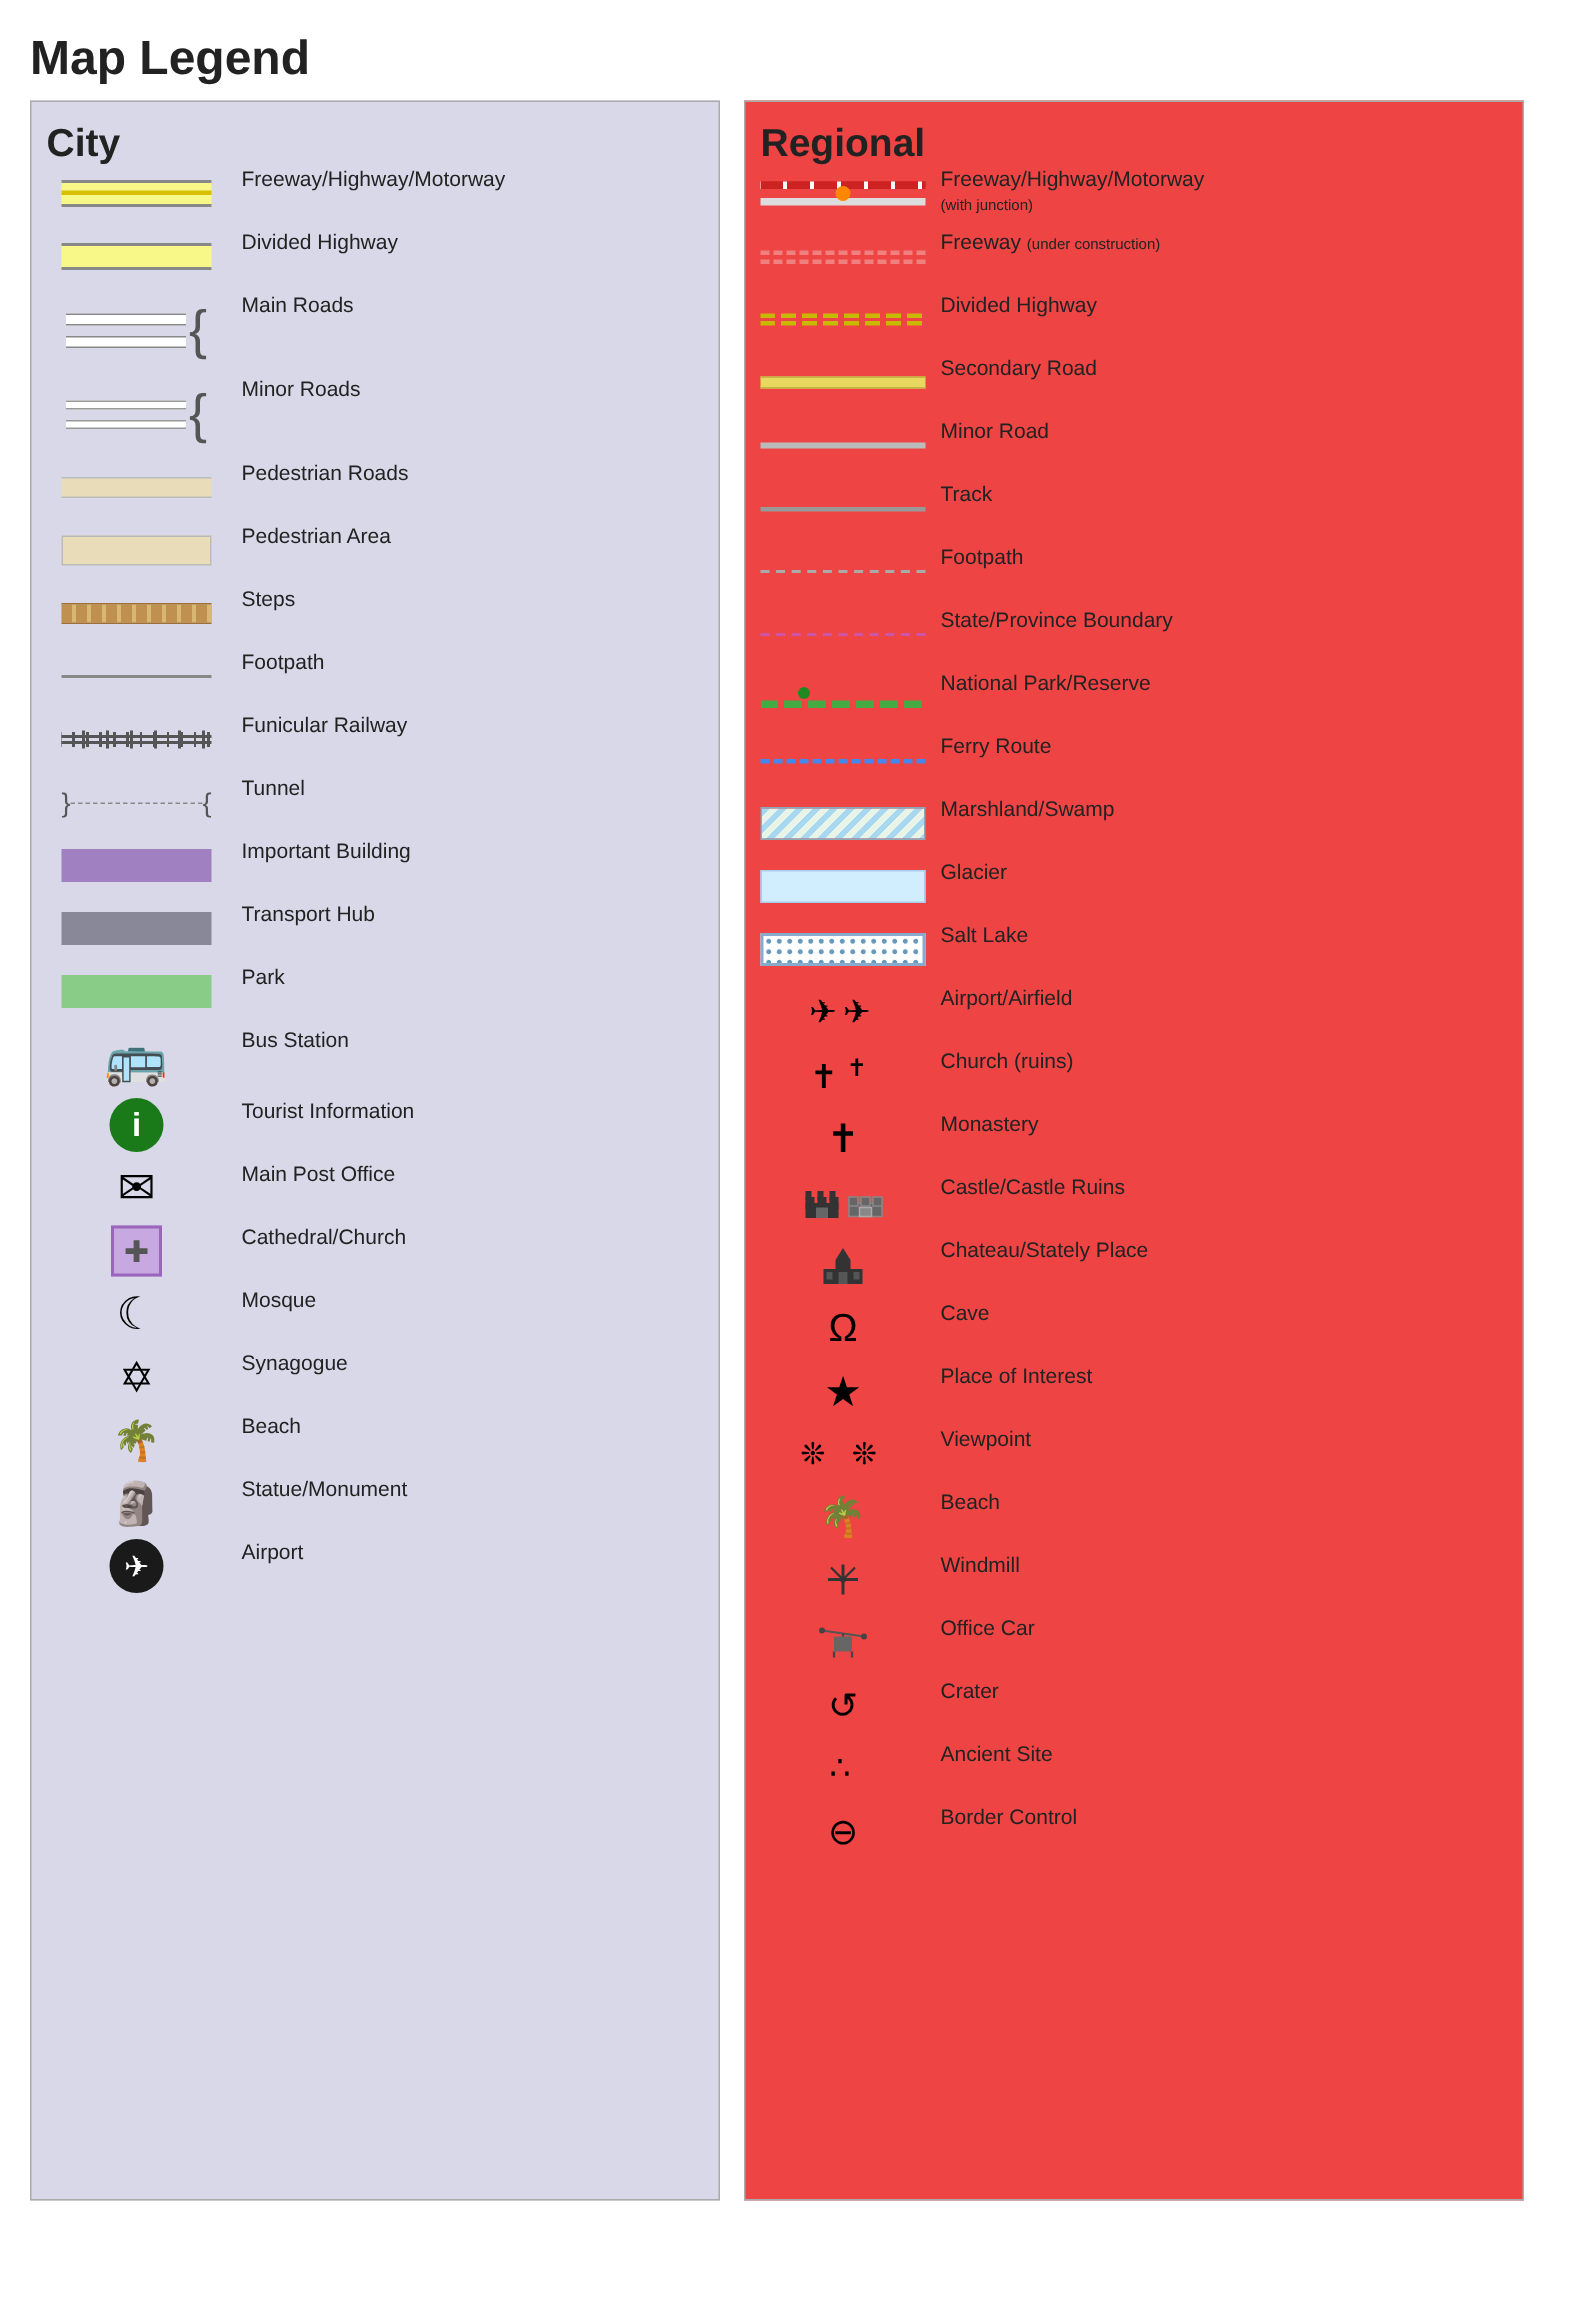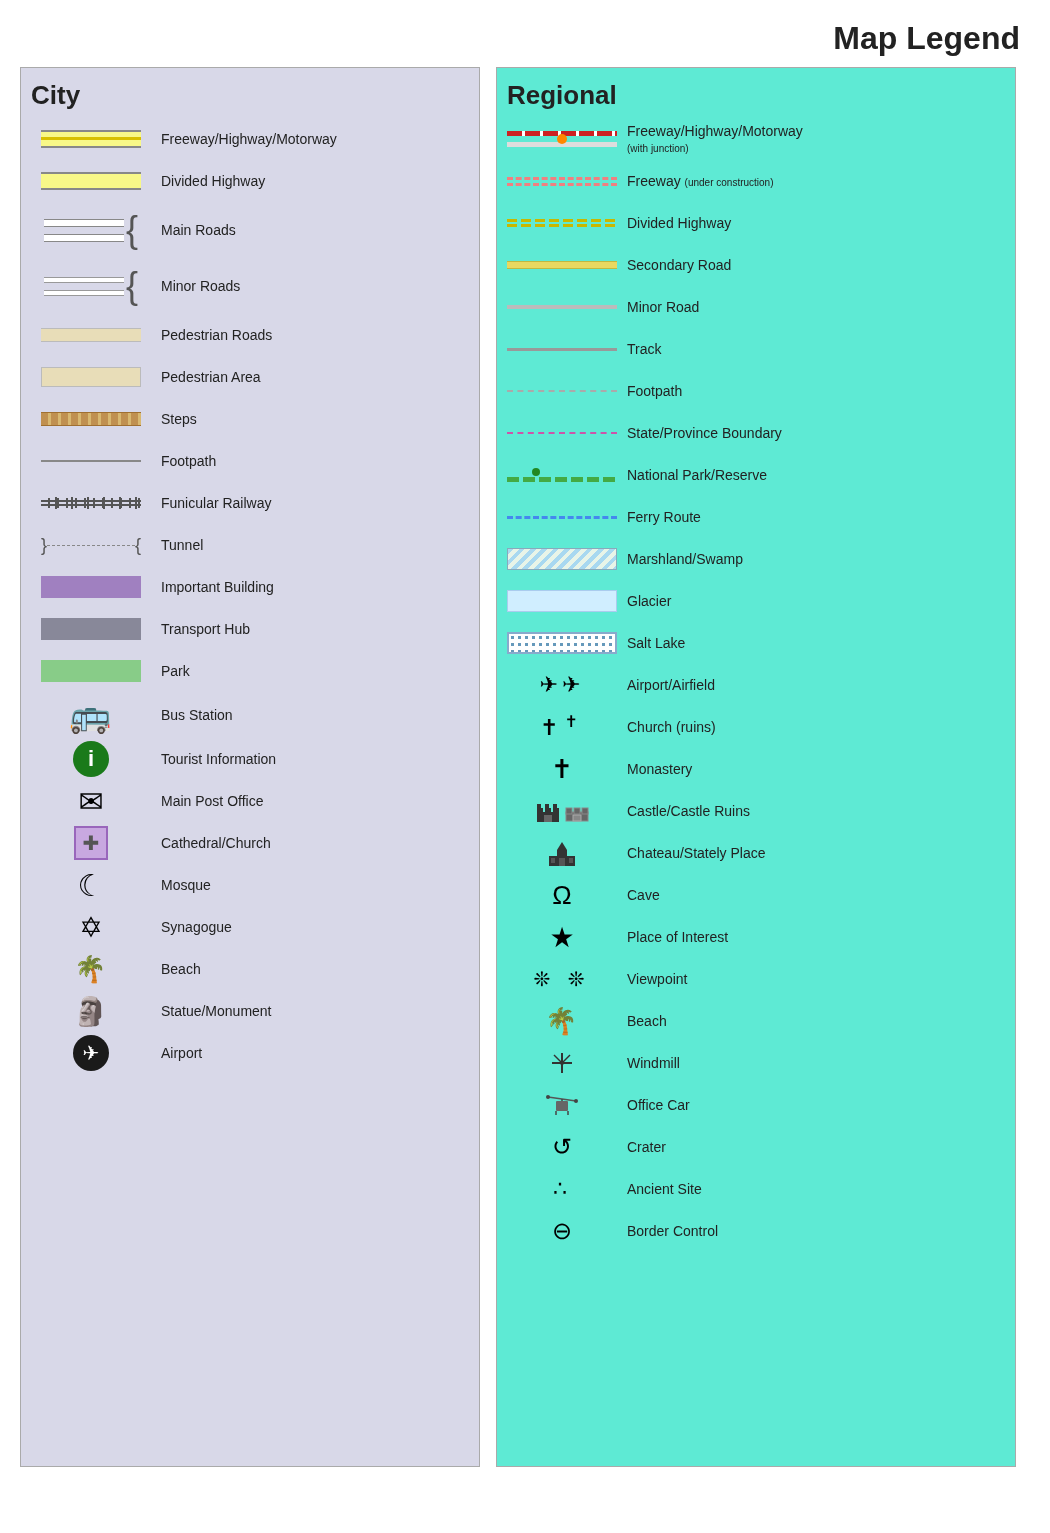--- a/index.html
+++ b/index.html
@@ -9,21 +9,21 @@
       width: 1050px;
       min-height: 1533px;
     }
     .page {
       width: 1050px;
       min-height: 1533px;
       background: white;
       padding: 20px;
     }
     .header {
-      text-align: right;
+      text-align: left;
       padding-right: 10px;
       margin-bottom: 10px;
     }
     .header-title {
       font-size: 32px;
       font-weight: bold;
       color: #222;
     }
     .columns {
       display: flex;
@@ -33,35 +33,33 @@
     
     .city-col {
       background: #d8d8e8;
       border: 1px solid #aaa;
       padding: 12px 10px;
       width: 460px;
       min-height: 1400px;
     }
     
     .regional-col {
-      background: #5eead4;
+      background: #ef4444;
       border: 1px solid #aaa;
       padding: 12px 10px;
       width: 520px;
       min-height: 1400px;
     }
     .section-title {
       font-size: 26px;
       font-weight: bold;
       color: #222;
-      margin-bottom: 10px;
     }
     .legend-item {
       display: flex;
-      align-items: center;
       margin-bottom: 6px;
       min-height: 36px;
     }
     .legend-symbol {
       width: 120px;
       min-width: 120px;
       display: flex;
       align-items: center;
       justify-content: center;
     }

